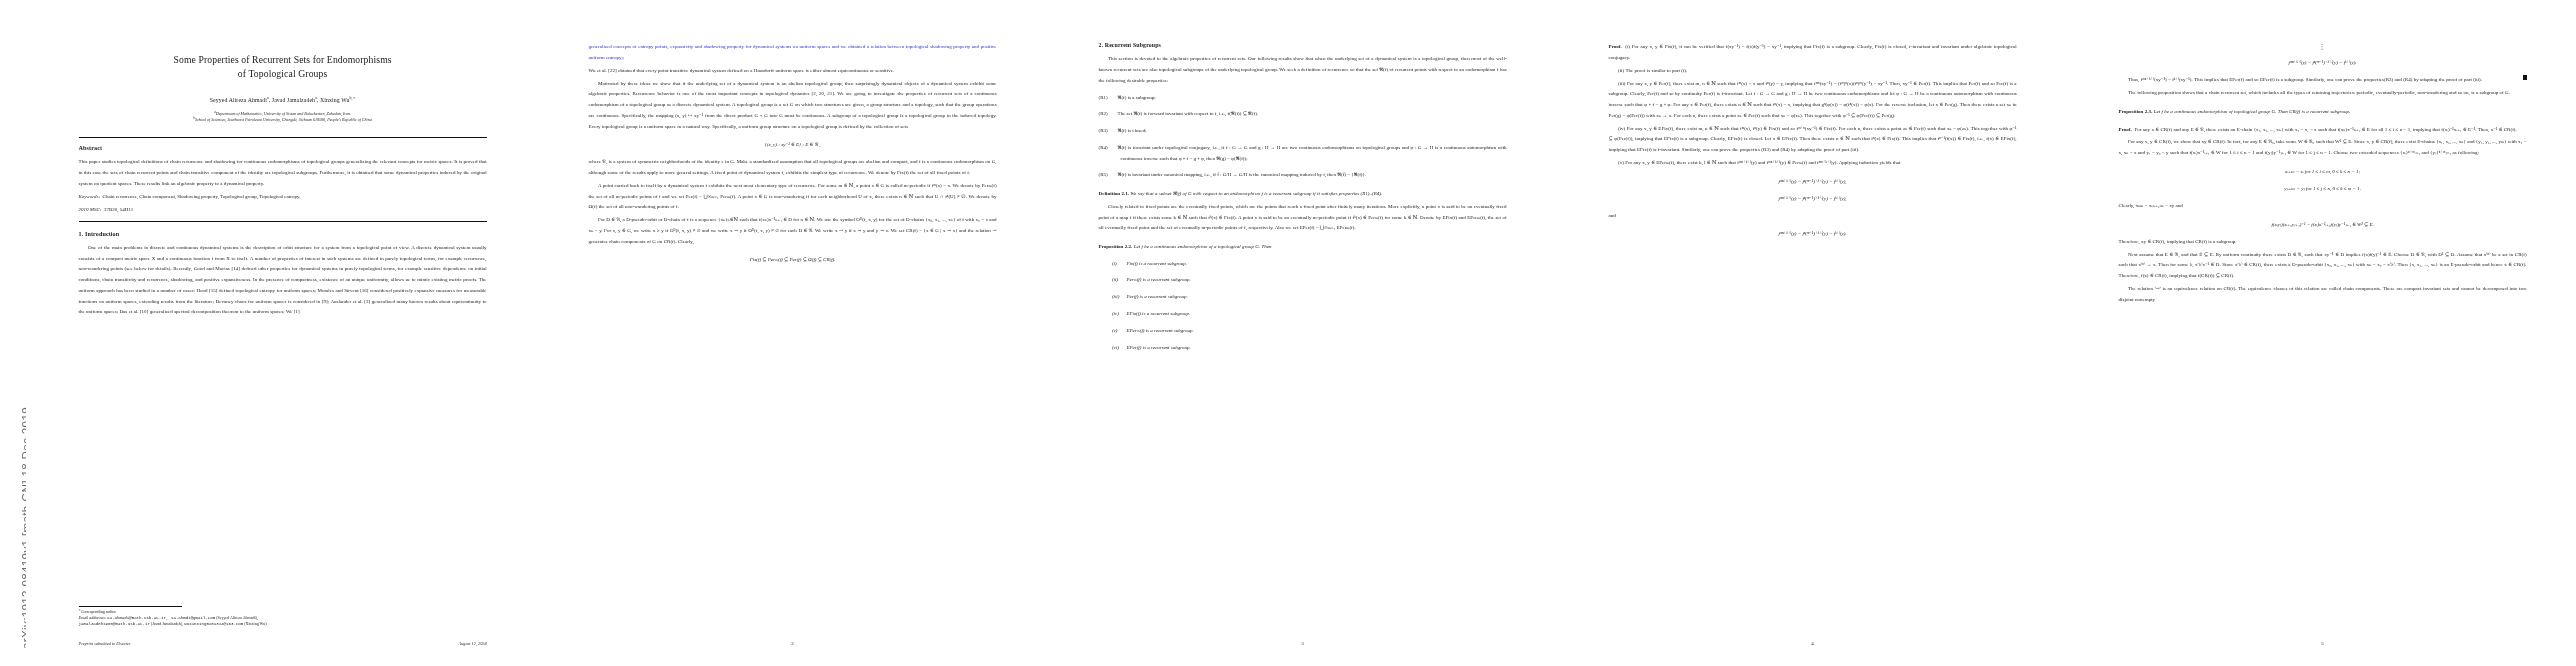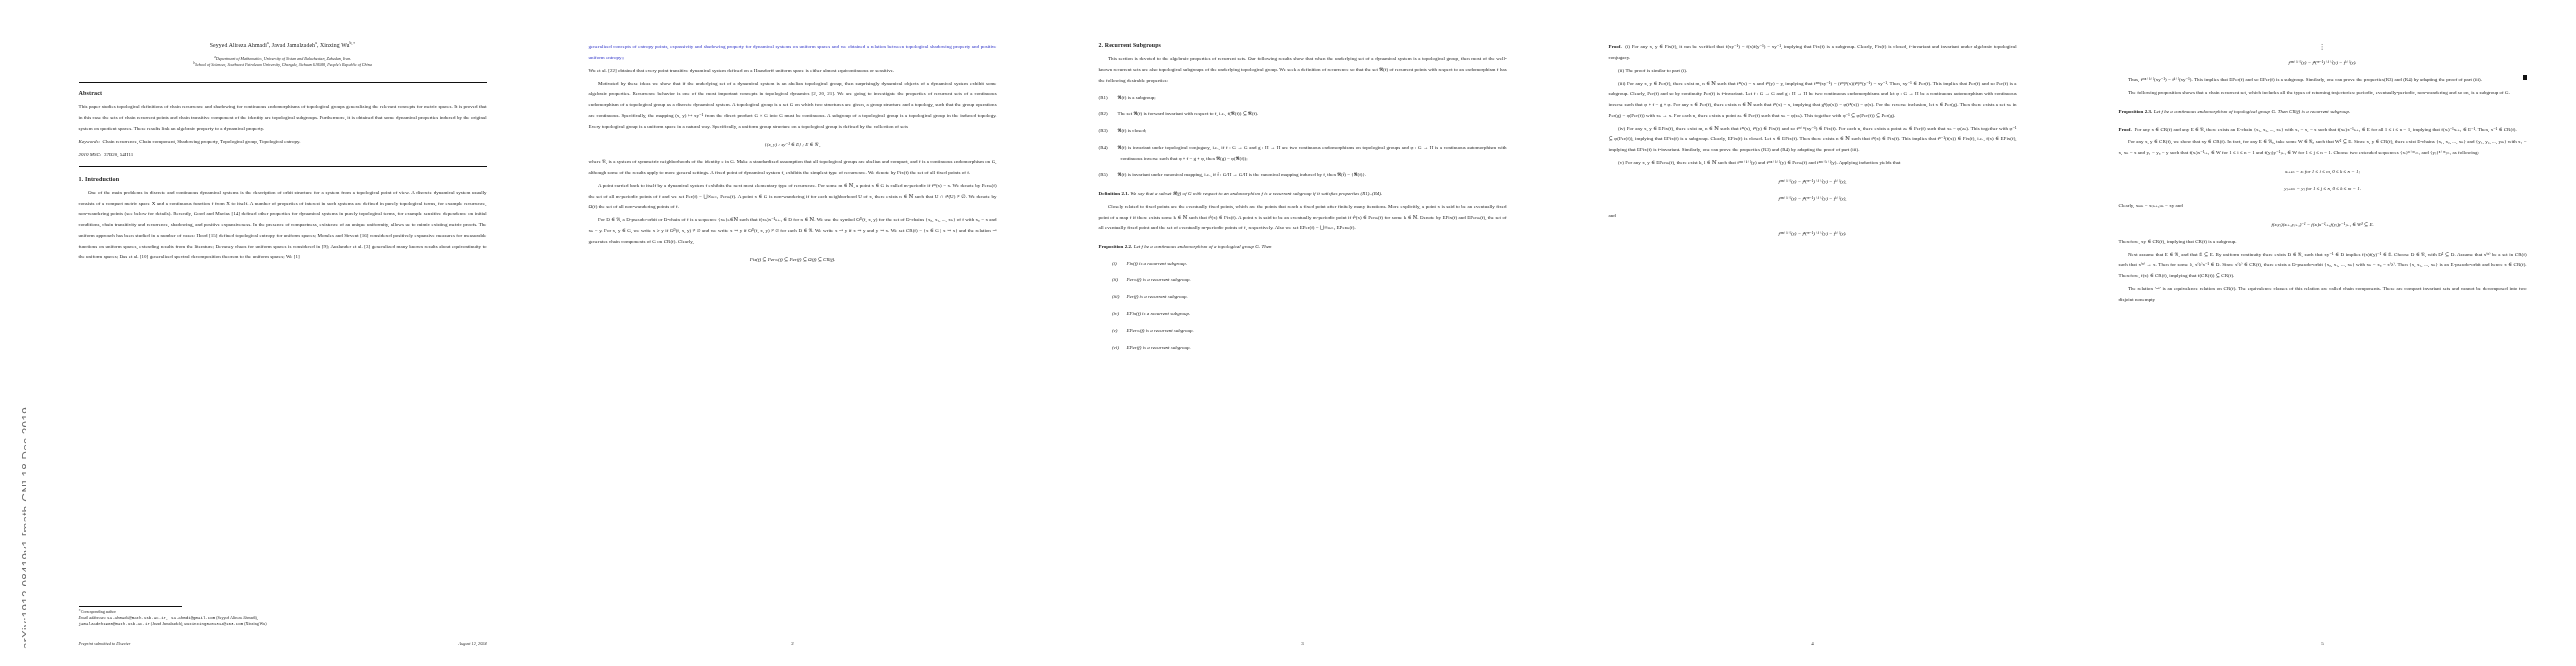--- a/index.html
+++ b/index.html
@@ -216,20 +216,24 @@
 <body>
 
 <div id="arxiv-stamp">
   <div class="stamp-text">arXiv:1912.08419v1  [math.GN]  18 Dec 2019</div>
 </div>
 
 <div id="pages">
 
   <div class="page">
     <div class="page-inner">
+      <h1 class="ttl">
+        <span>Some Properties of Recurrent Sets for Endomorphisms</span><br>
+        <span>of Topological Groups</span>
+      </h1>
 
       <div class="authors">
         <span>Seyyed Alireza Ahmadi</span><sup>a</sup><span>, Javad Jamalzadeh</span><sup>a</sup><span>, Xinxing Wu</span><sup>b,∗</sup>
       </div>
 
       <div class="affil">
         <sup>a</sup><span>Department of Mathematics, University of Sistan and Baluchestan, Zahedan, Iran.</span><br>
         <sup>b</sup><span>School of Sciences, Southwest Petroleum University, Chengdu, Sichuan 610500, People's Republic of China</span>
       </div>
 

